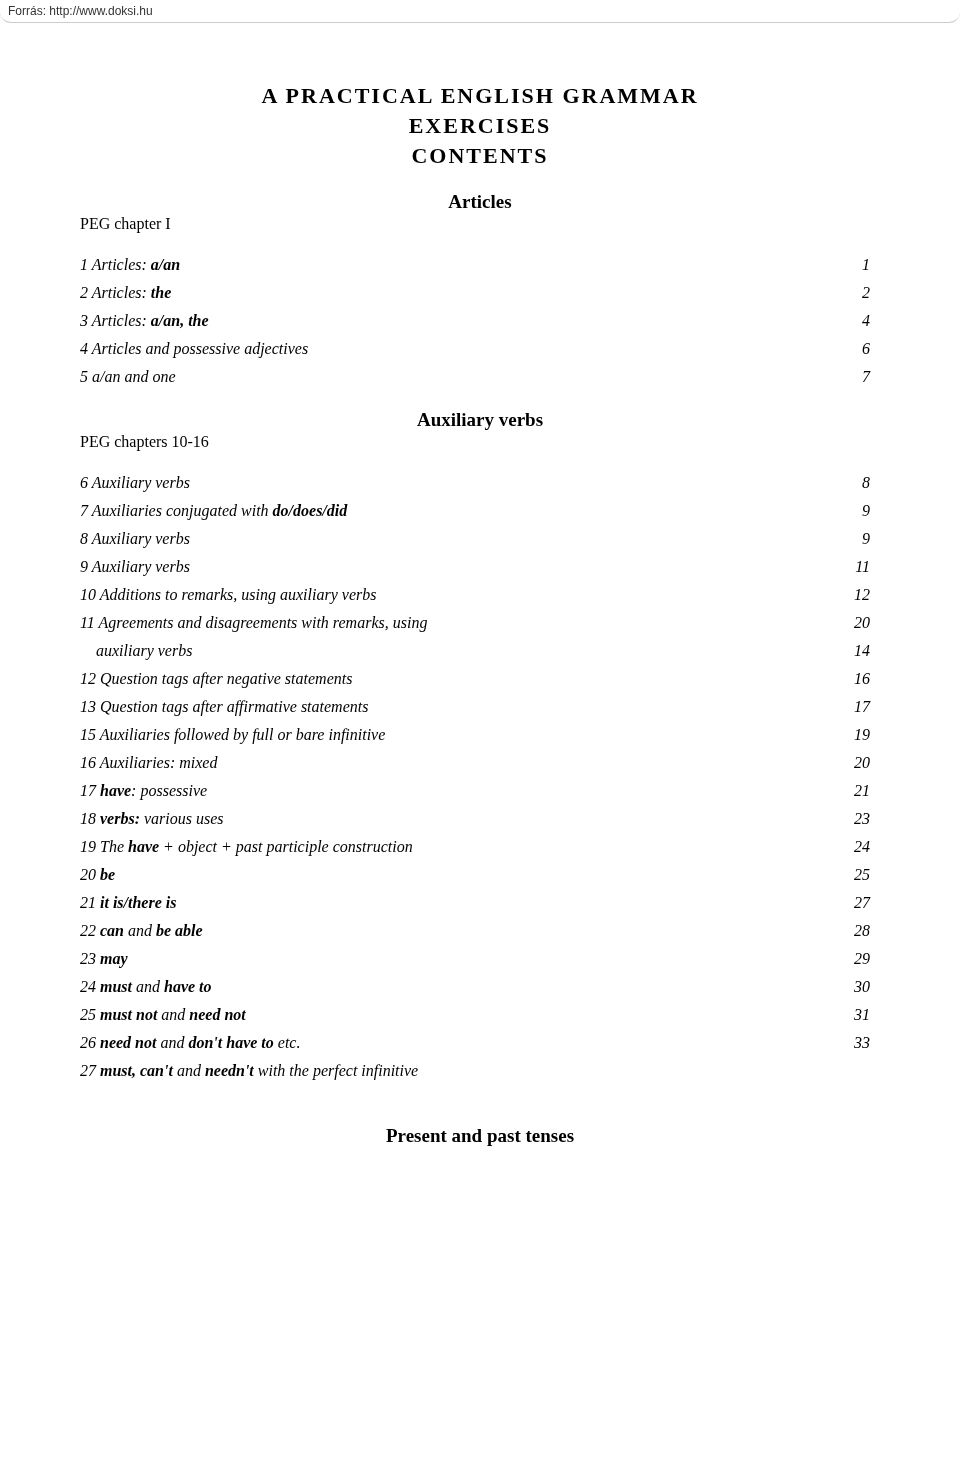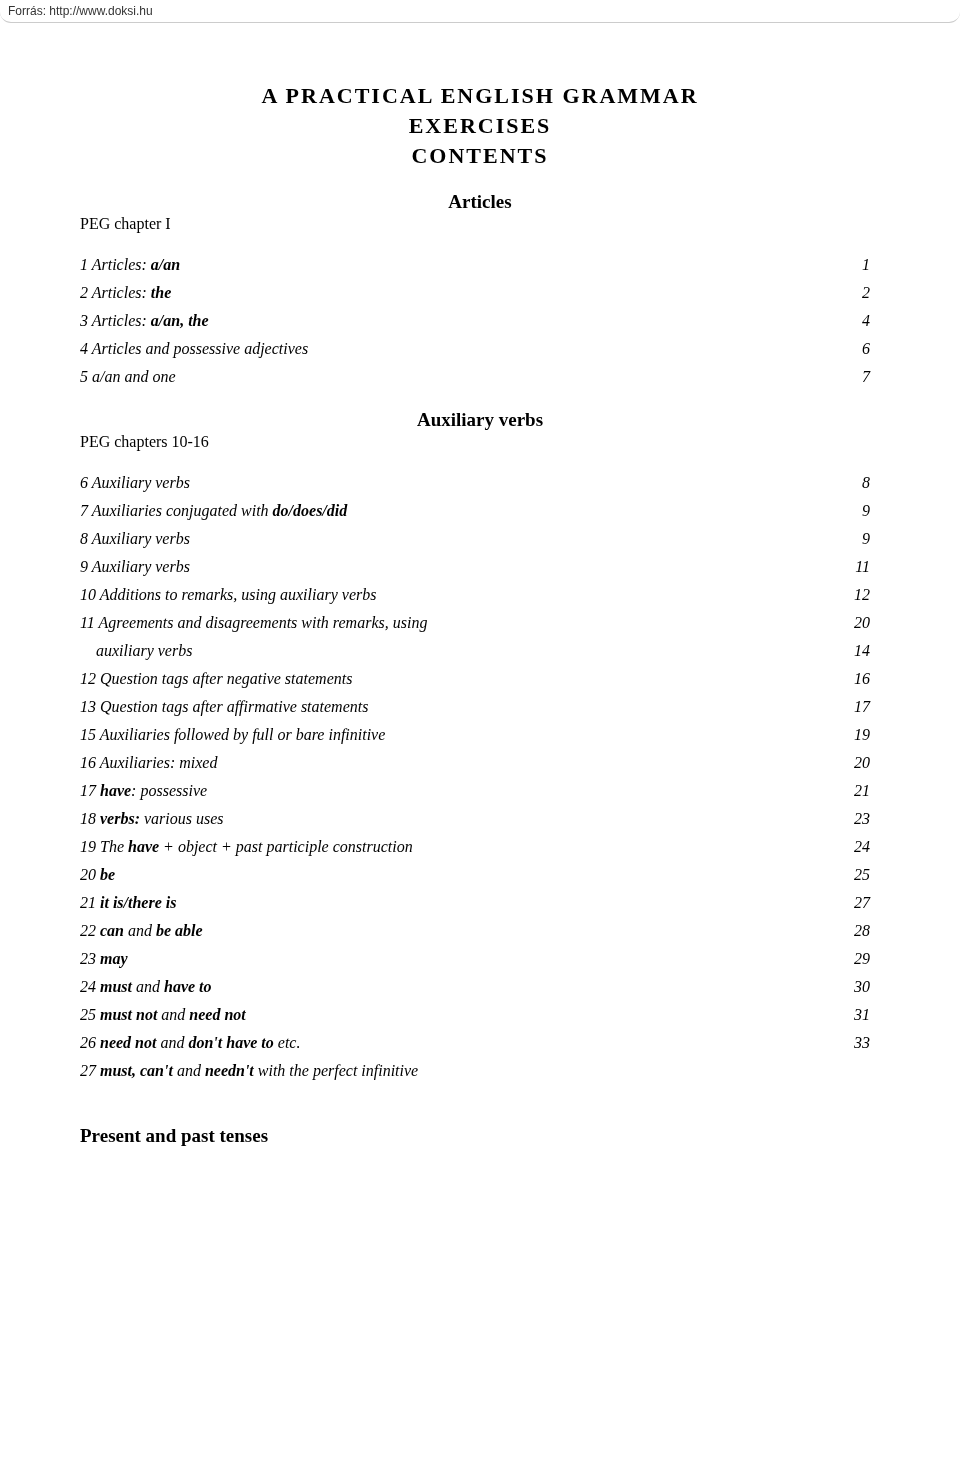--- a/index.html
+++ b/index.html
@@ -54,21 +54,21 @@
     }
     .toc-table .entry-text {
       width: 88%;
     }
     .toc-table .entry-num {
       width: 12%;
       text-align: right;
       padding-right: 10px;
     }
     .section-label {
-      text-align: left;
+      text-align: center;
       font-size: 19px;
       font-weight: bold;
       margin-top: 22px;
       margin-bottom: 6px;
     }
   </style>
 </head>
 <body>
 
 <div class="source-bar">

